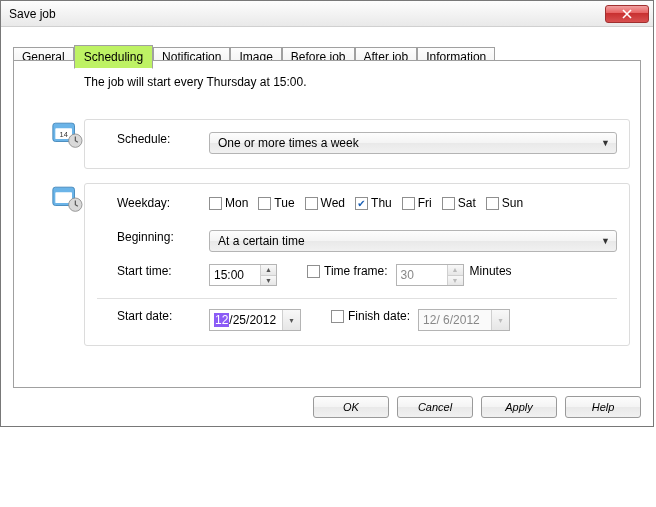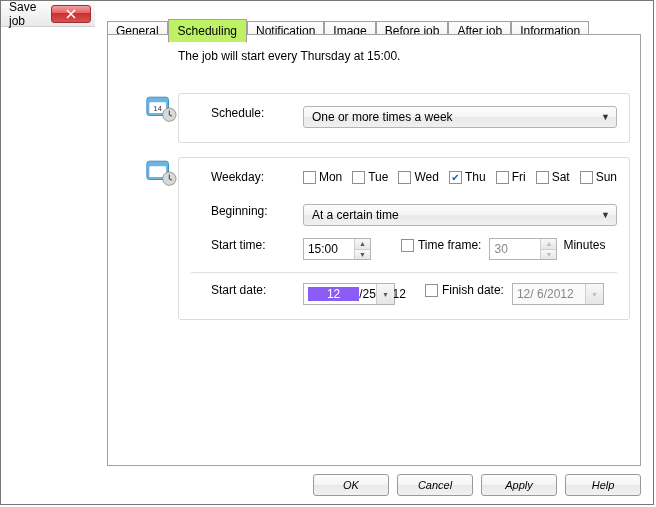--- a/index.html
+++ b/index.html
@@ -8,25 +8,26 @@
     font-family: "Segoe UI", Tahoma, sans-serif;
     font-size: 12px;
     color: #000;
     background: #fff;
     width: 656px;
     height: 507px;
     position: relative;
   }
   .window {
     width: 654px;
-    height: 505px;
+    height: 427px;
     border: 1px solid #787878;
     background: #fff;
     position: relative;
     display: flex;
+    flex-direction: column;
   }
   .titlebar {
     height: 26px;
     background: linear-gradient(to bottom, #fdfdfd, #e9e9e9);
     border-bottom: 1px solid #d0d0d0;
     display: flex;
     align-items: center;
     justify-content: space-between;
     padding: 0 4px 0 8px;
   }
@@ -218,21 +219,21 @@
     align-items: center;
     justify-content: center;
     cursor: pointer;
     font-size: 8px;
     color: #555;
   }
   .datebox.disabled .cal-btn { color: #bbb; cursor: default; }
   .sel {
     background: #8b5cf6;
     color: #fff;
-    padding: 0 19px;
+    padding: 0 1px;
   }
   .button-bar {
     display: flex;
     justify-content: flex-end;
     gap: 8px;
     padding-top: 8px;
   }
   .btn {
     min-width: 76px;
     height: 22px;

